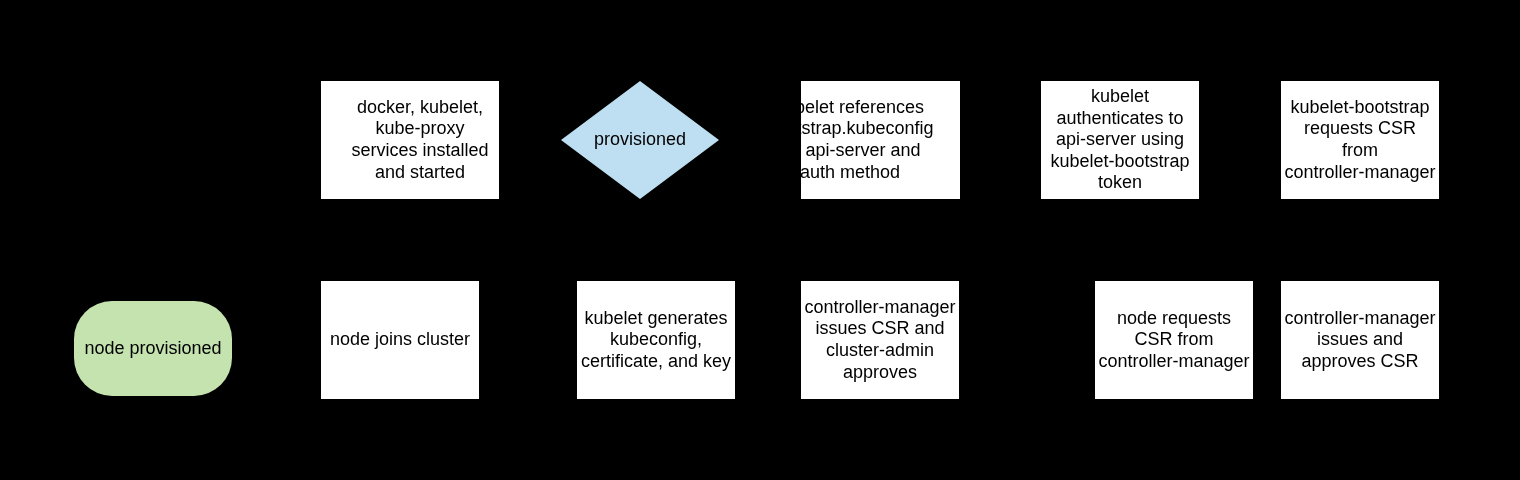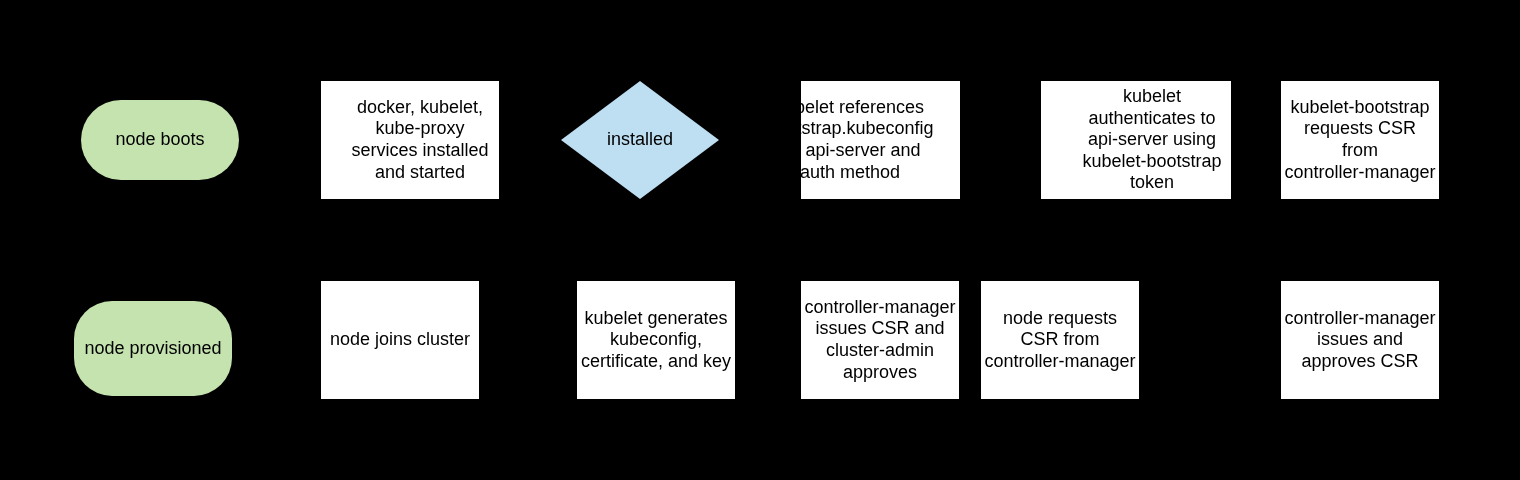--- a/index.html
+++ b/index.html
@@ -36,47 +36,44 @@
   .decision {
     background: #bedff2;
     clip-path: polygon(50% 0%, 100% 50%, 50% 100%, 0% 50%);
   }
 
   
   #n0  { left: 81px;   top: 100px; width: 158px; height: 80px;  }
   #n1  { left: 321px;  top: 81px;  width: 158px; height: 118px; padding-left: 20px; }
   #n2  { left: 561px;  top: 81px;  width: 158px; height: 118px; }
   #n3  { left: 801px;  top: 81px;  width: 159px; height: 118px; justify-content: flex-end; }
-  #n4  { left: 1041px; top: 81px;  width: 158px; height: 118px; padding-left: 32px; }
+  #n4  { left: 1041px; top: 81px;  width: 158px; height: 118px; }
   #n5  { left: 1281px; top: 81px;  width: 158px; height: 118px; }
   #n6  { left: 74px;   top: 301px; width: 158px; height: 95px; border-radius: 38px; }
   #n7  { left: 321px;  top: 281px; width: 158px; height: 118px; }
   #n8  { left: 561px;  top: 281px; width: 158px; height: 118px; margin-left: 16px; }
   #n9  { left: 801px;  top: 281px; width: 158px; height: 118px; }
-  #n10 { left: 981px; top: 281px; width: 158px; height: 118px; }
+  #n10 { left: 1095px; top: 281px; width: 158px; height: 118px; }
   #n11 { left: 1281px; top: 281px; width: 158px; height: 118px; }
 </style>
 </head>
 <body>
 
 <div class="canvas">
 
-  <div id="n0" class="node terminal">
-    <span class="label">node boots</span>
-  </div>
 
   <div id="n1" class="node process">
     <span class="label">docker, kubelet,
 kube-proxy
 services installed
 and started</span>
   </div>
 
   <div id="n2" class="node decision">
-    <span class="label">installed</span>
+    <span class="label">provisioned</span>
   </div>
 
   <div id="n3" class="node process">
     <span class="label">kubelet references
 bootstrap.kubeconfig
 for api-server and
 auth method</span>
   </div>
 
   <div id="n4" class="node process">

